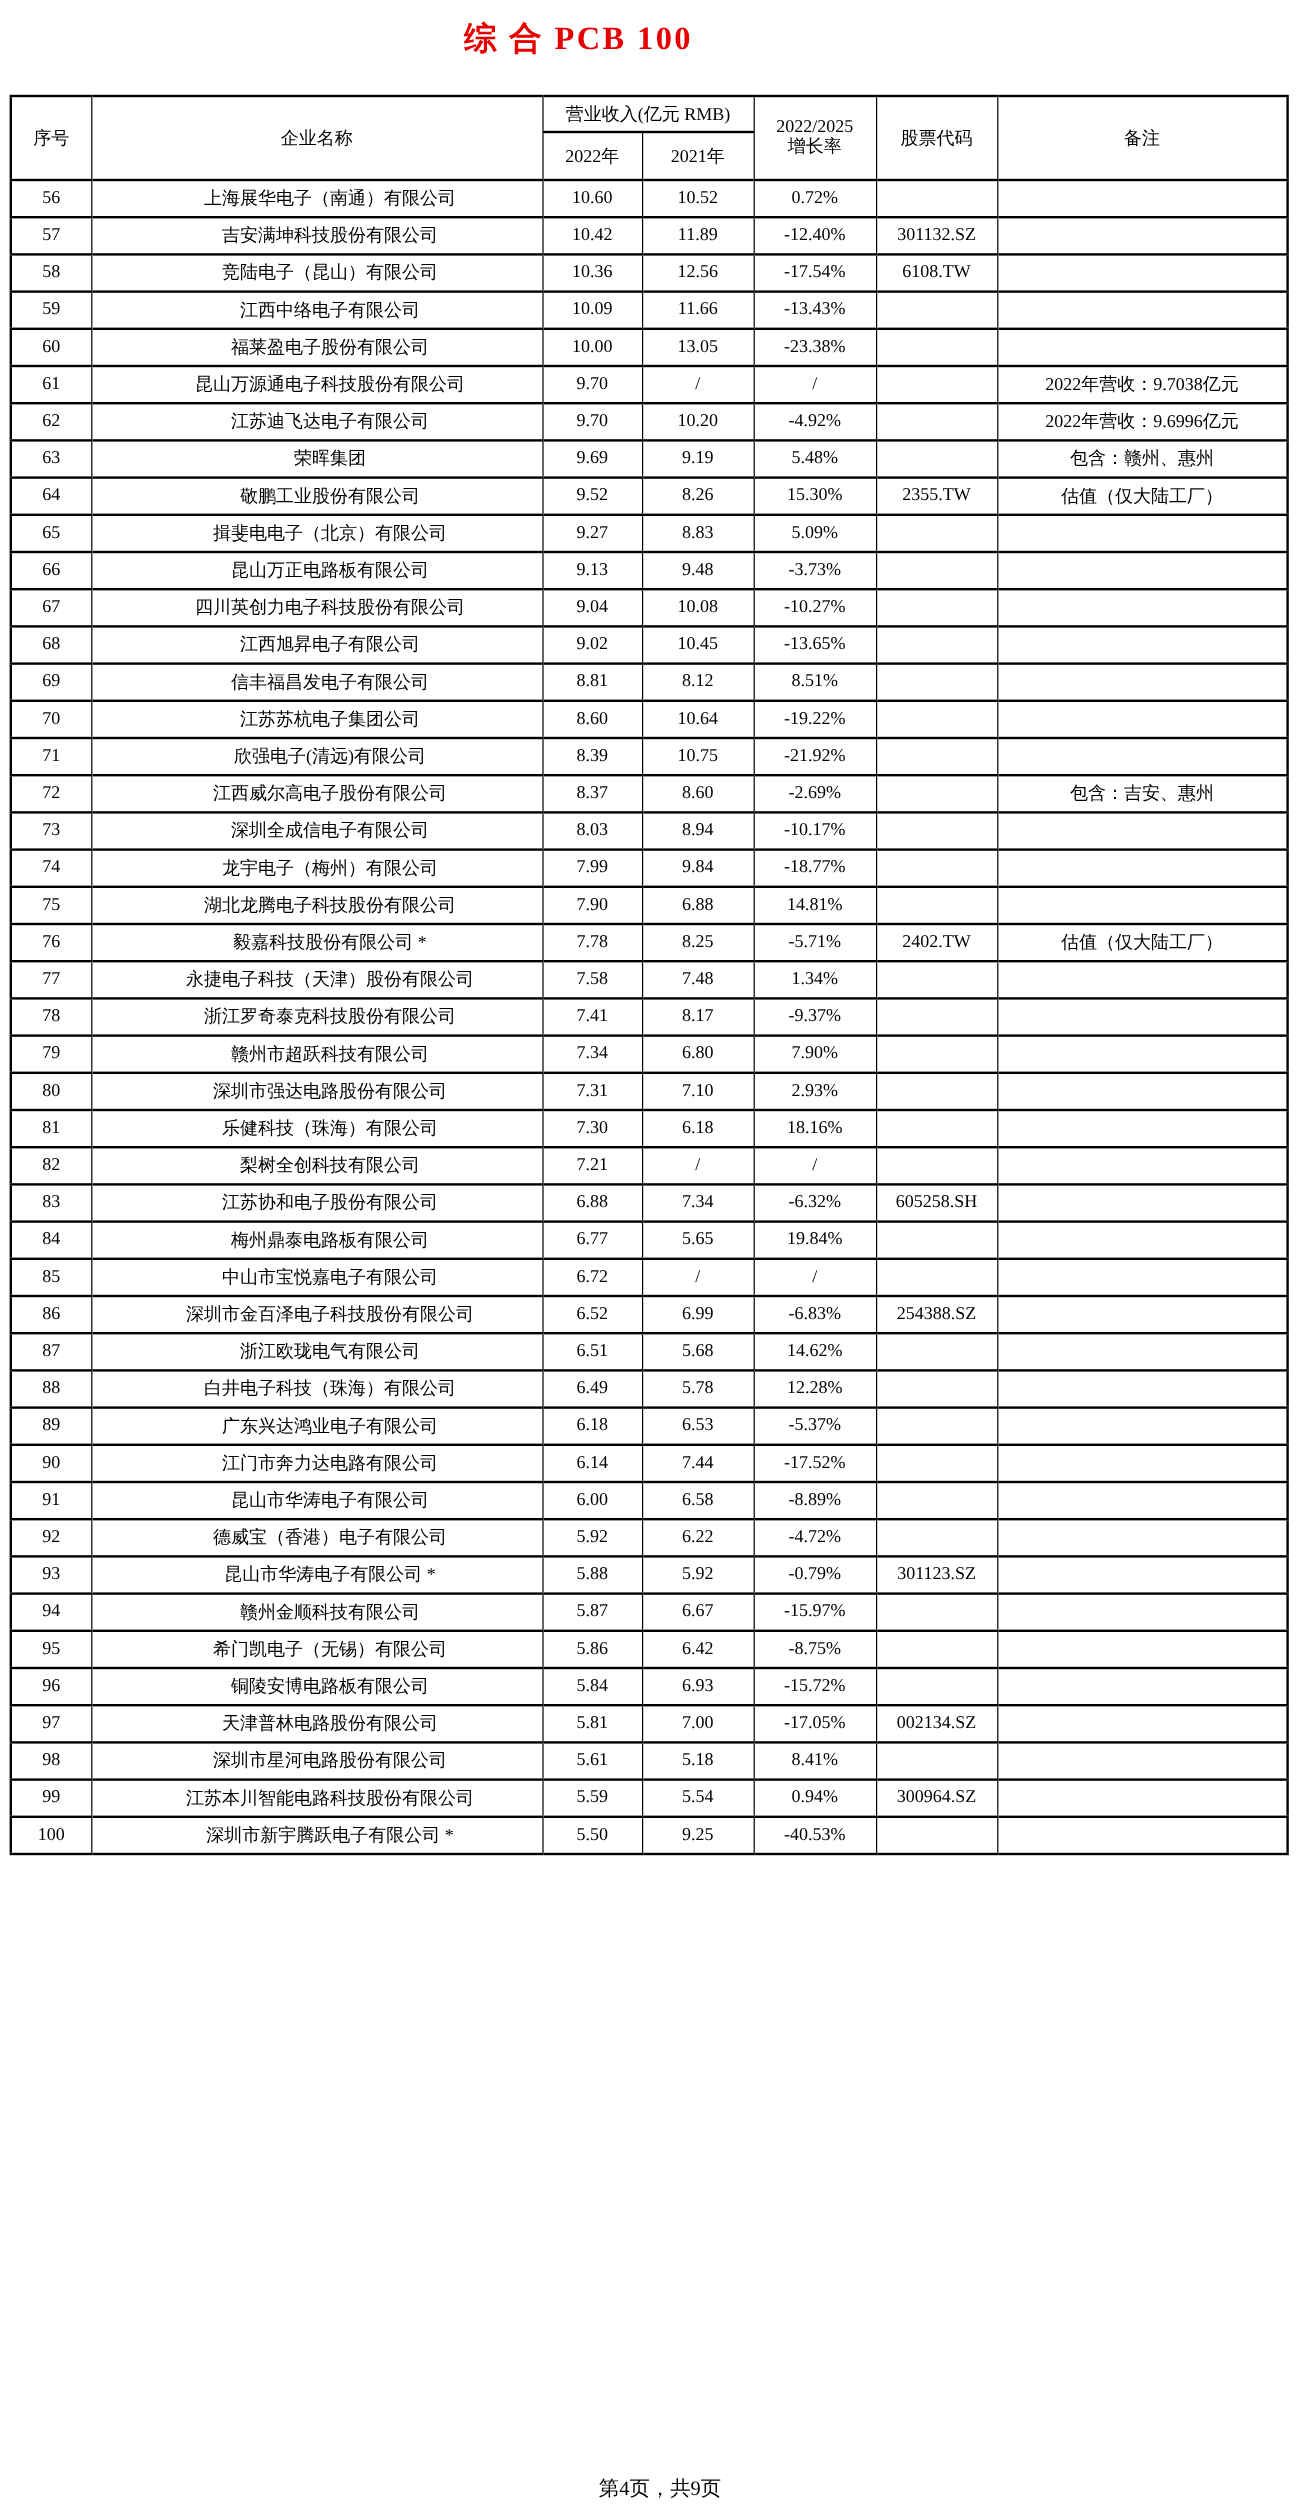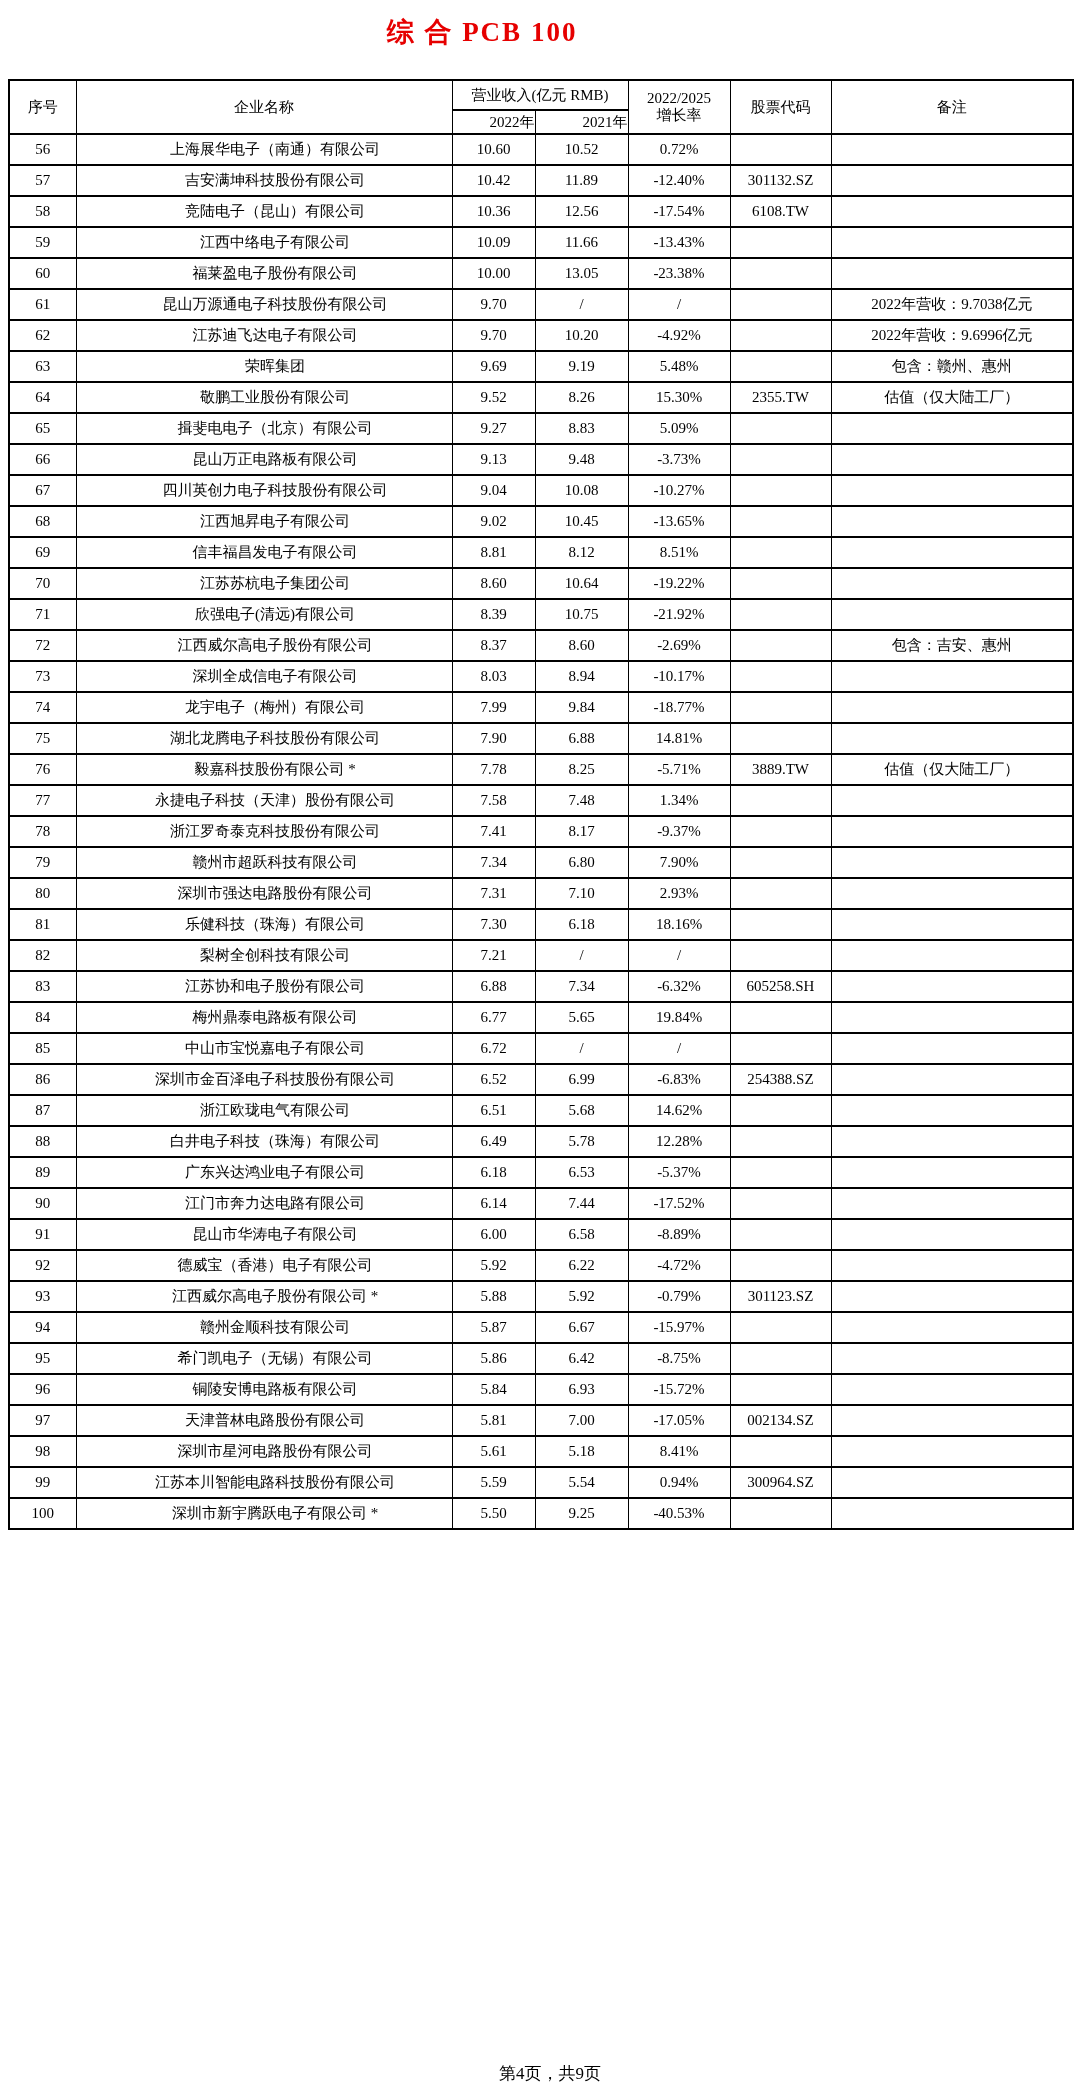--- a/index.html
+++ b/index.html
@@ -39,21 +39,21 @@
     border-top-width: 2px;
     border-bottom-width: 2px;
     font-weight: normal;
     font-size: 15px;
     text-align: center;
     vertical-align: middle;
     overflow: hidden;
     white-space: nowrap;
   }
   table.ranking thead th { height: 30px; }
-  table.ranking thead tr.sub th { height: 24px; text-align: right; }
+  table.ranking thead tr.sub th { height: 40px; }
   table.ranking tbody td { height: 31px; }
   td.company {
     text-align: left;
     padding-left: 22px;
   }
   .growth-head div { line-height: 1.15; }
   .page-footer {
     position: absolute;
     top: 2062px;
     left: 0;
@@ -296,21 +296,21 @@
     <td></td>
     <td></td>
   </tr>
 
   <tr>
     <td>76</td>
     <td class="company">毅嘉科技股份有限公司 *</td>
     <td>7.78</td>
     <td>8.25</td>
     <td>-5.71%</td>
-    <td>3889.TW</td>
+    <td>2402.TW</td>
     <td>估值（仅大陆工厂）</td>
   </tr>
 
   <tr>
     <td>77</td>
     <td class="company">永捷电子科技（天津）股份有限公司</td>
     <td>7.58</td>
     <td>7.48</td>
     <td>1.34%</td>
     <td></td>
@@ -462,21 +462,21 @@
     <td class="company">德威宝（香港）电子有限公司</td>
     <td>5.92</td>
     <td>6.22</td>
     <td>-4.72%</td>
     <td></td>
     <td></td>
   </tr>
 
   <tr>
     <td>93</td>
-    <td class="company">江西威尔高电子股份有限公司 *</td>
+    <td class="company">昆山市华涛电子有限公司 *</td>
     <td>5.88</td>
     <td>5.92</td>
     <td>-0.79%</td>
     <td>301123.SZ</td>
     <td></td>
   </tr>
 
   <tr>
     <td>94</td>
     <td class="company">赣州金顺科技有限公司</td>

